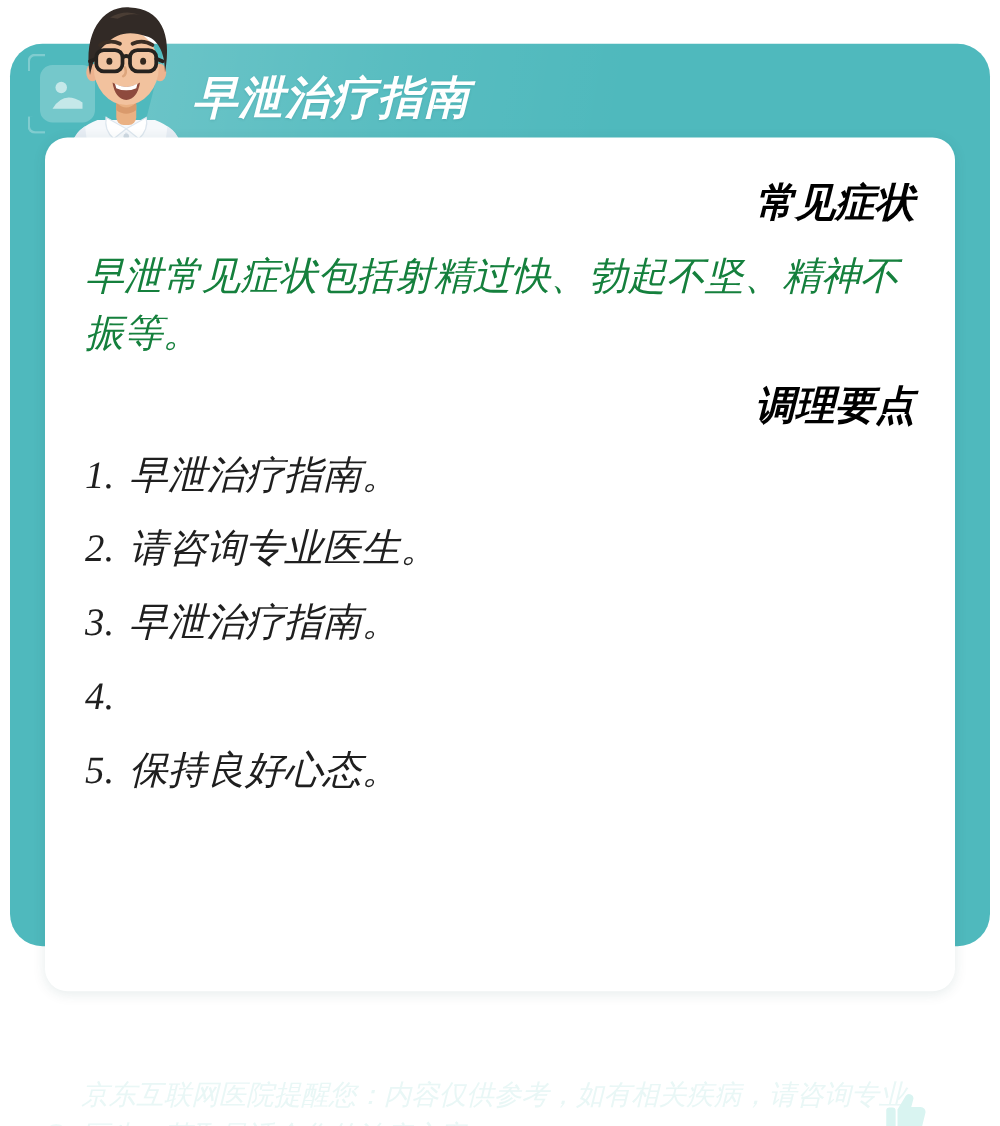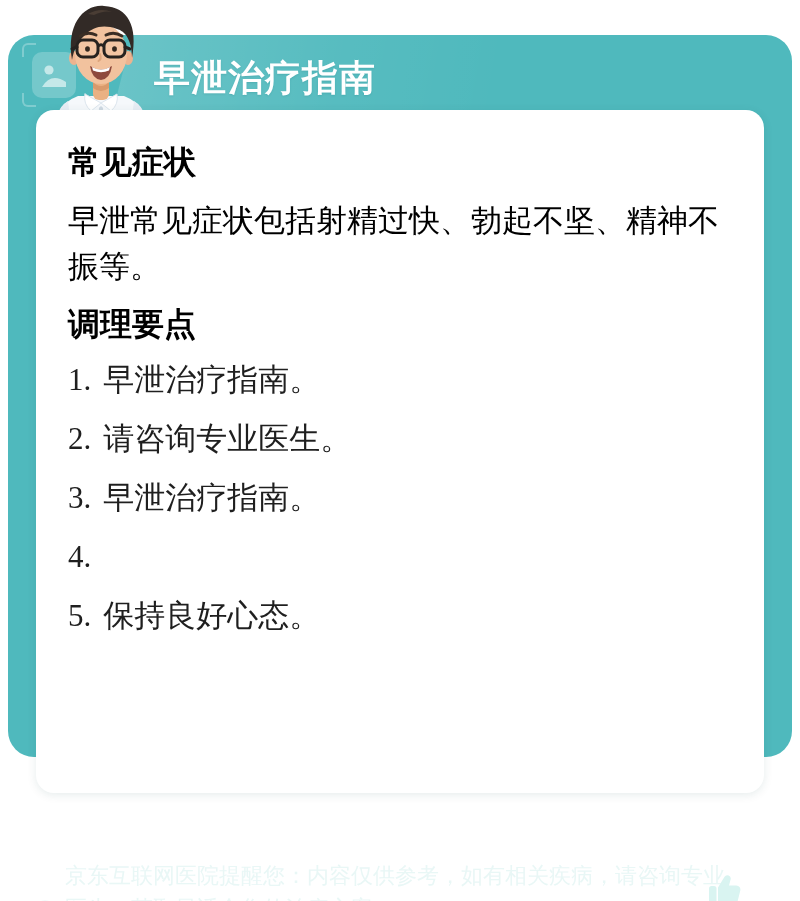--- a/index.html
+++ b/index.html
@@ -2,21 +2,21 @@
 <html><head>
 <meta charset="utf-8">
 <style>
   * { box-sizing: border-box; }
   html,body { margin:0; padding:0; background:#ffffff; }
   body { font-family:"Liberation Sans","DejaVu Sans",sans-serif; }
   .stage { position:relative; width:800px; height:901px; background:#ffffff; overflow:hidden; }
 
   .teal-card {
     position:absolute; left:8px; top:35px; width:784px; height:722px;
-    background:#4fb9bd; border-radius:26px;
+    background:#4fb9bd; border-radius:26px;font-style:italic;
   }
   .header-band {
     position:absolute; left:105px; top:0; width:480px; height:76px; z-index:1;
     background:linear-gradient(100deg, rgba(255,255,255,0.16) 0%, rgba(255,255,255,0.05) 45%, rgba(255,255,255,0) 80%);
     clip-path:polygon(4% 0, 100% 0, 96% 100%, 0 100%);
   }
 
   
   .photo-frame { position:absolute; left:14px; top:8px; width:64px; height:64px; z-index:1; }
   .photo-frame .corner { position:absolute; width:14px; height:14px; border:2px solid rgba(255,255,255,0.28); }
@@ -39,23 +39,24 @@
   }
 
   .content-card {
     position:absolute; left:28px; top:75px; width:728px; height:683px; z-index:3;
     background:#ffffff; border-radius:18px; padding:24px 32px;
     box-shadow:0 2px 10px rgba(0,70,70,0.10);
   }
   .section-heading {
     font-size:32px; line-height:40px; font-weight:700; color:#000000;
     margin:8px 0 16px 0;
+    text-align:right;
   }
   .section-body {
-    font-size:31px; line-height:46px; color:#000000; margin:0 0 14px 0;
+    font-size:31px; line-height:46px; color:#15803d; margin:0 0 14px 0;
   }
   .advice-list { margin:6px 0 0 0; padding:0; list-style:none; }
   .advice-item { display:flex; font-size:31px; line-height:40px; color:#1f1f1f; margin-bottom:19px; }
   .advice-num { font-family:"Liberation Serif","DejaVu Serif",serif; margin-right:12px; flex:none; }
 
   .footer {
     position:absolute; left:26px; top:776px; width:736px; z-index:2;
     display:flex; align-items:flex-end;margin-top:48px;
   }
   .info-icon { flex:none; margin-right:9px; opacity:0.75; }

